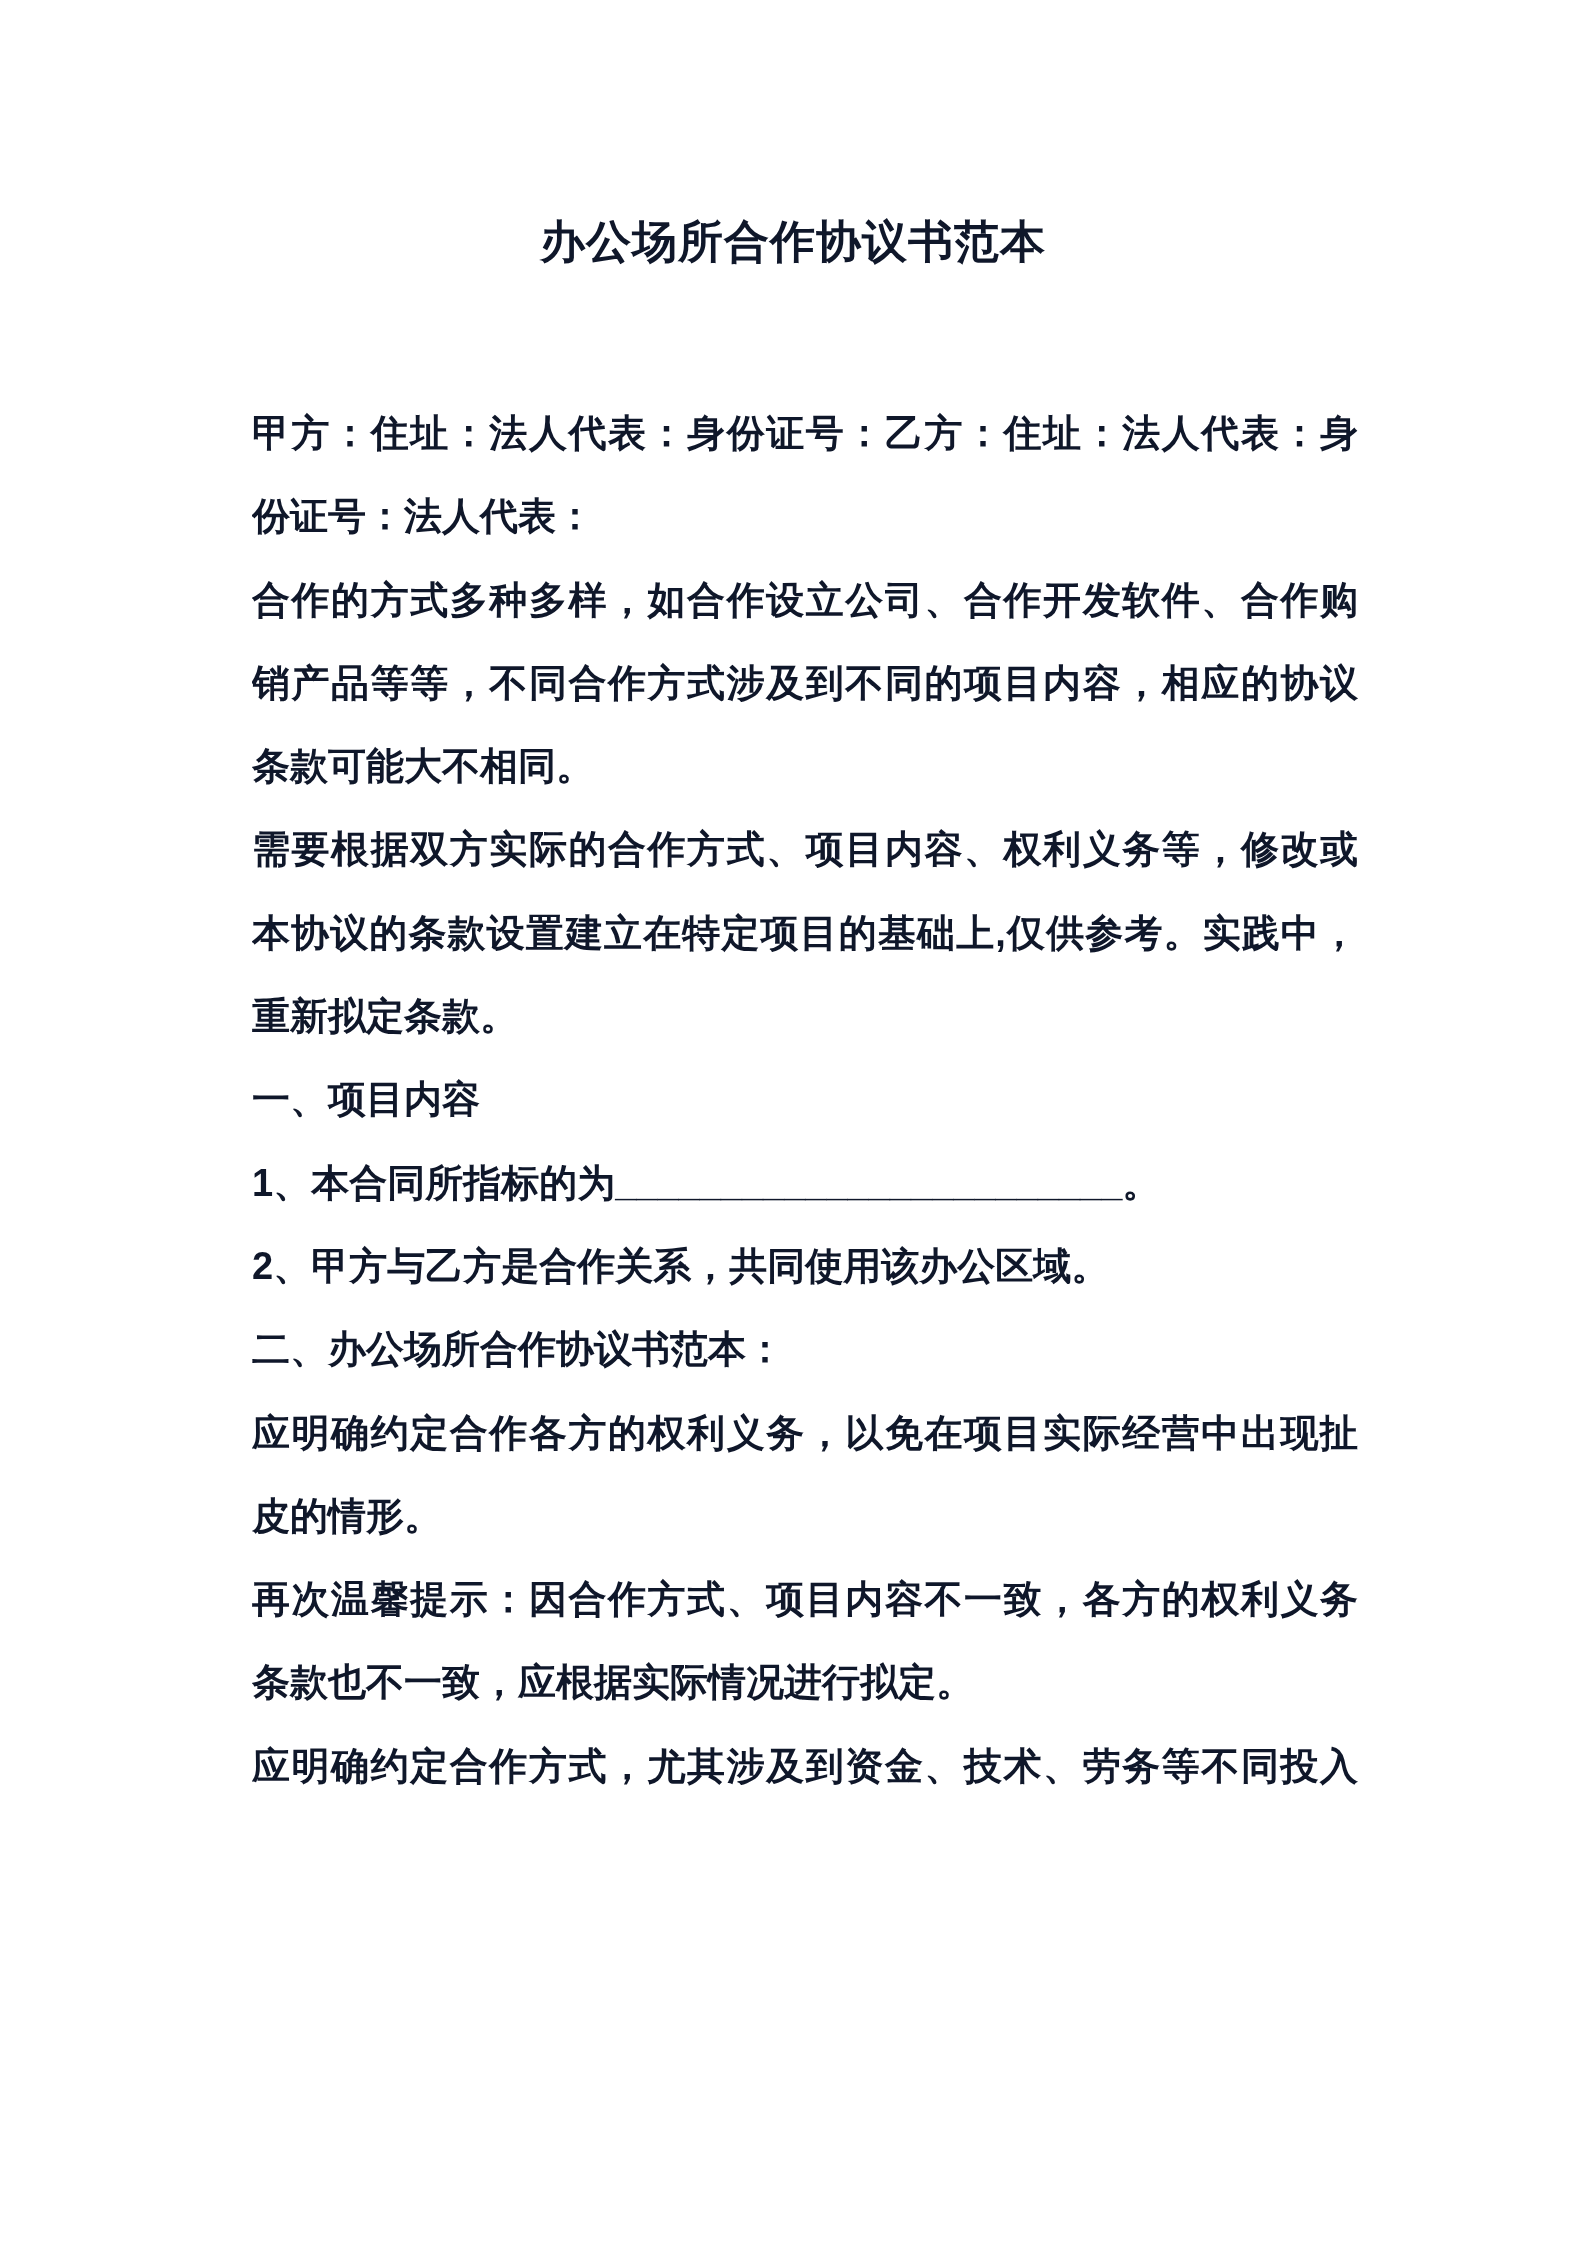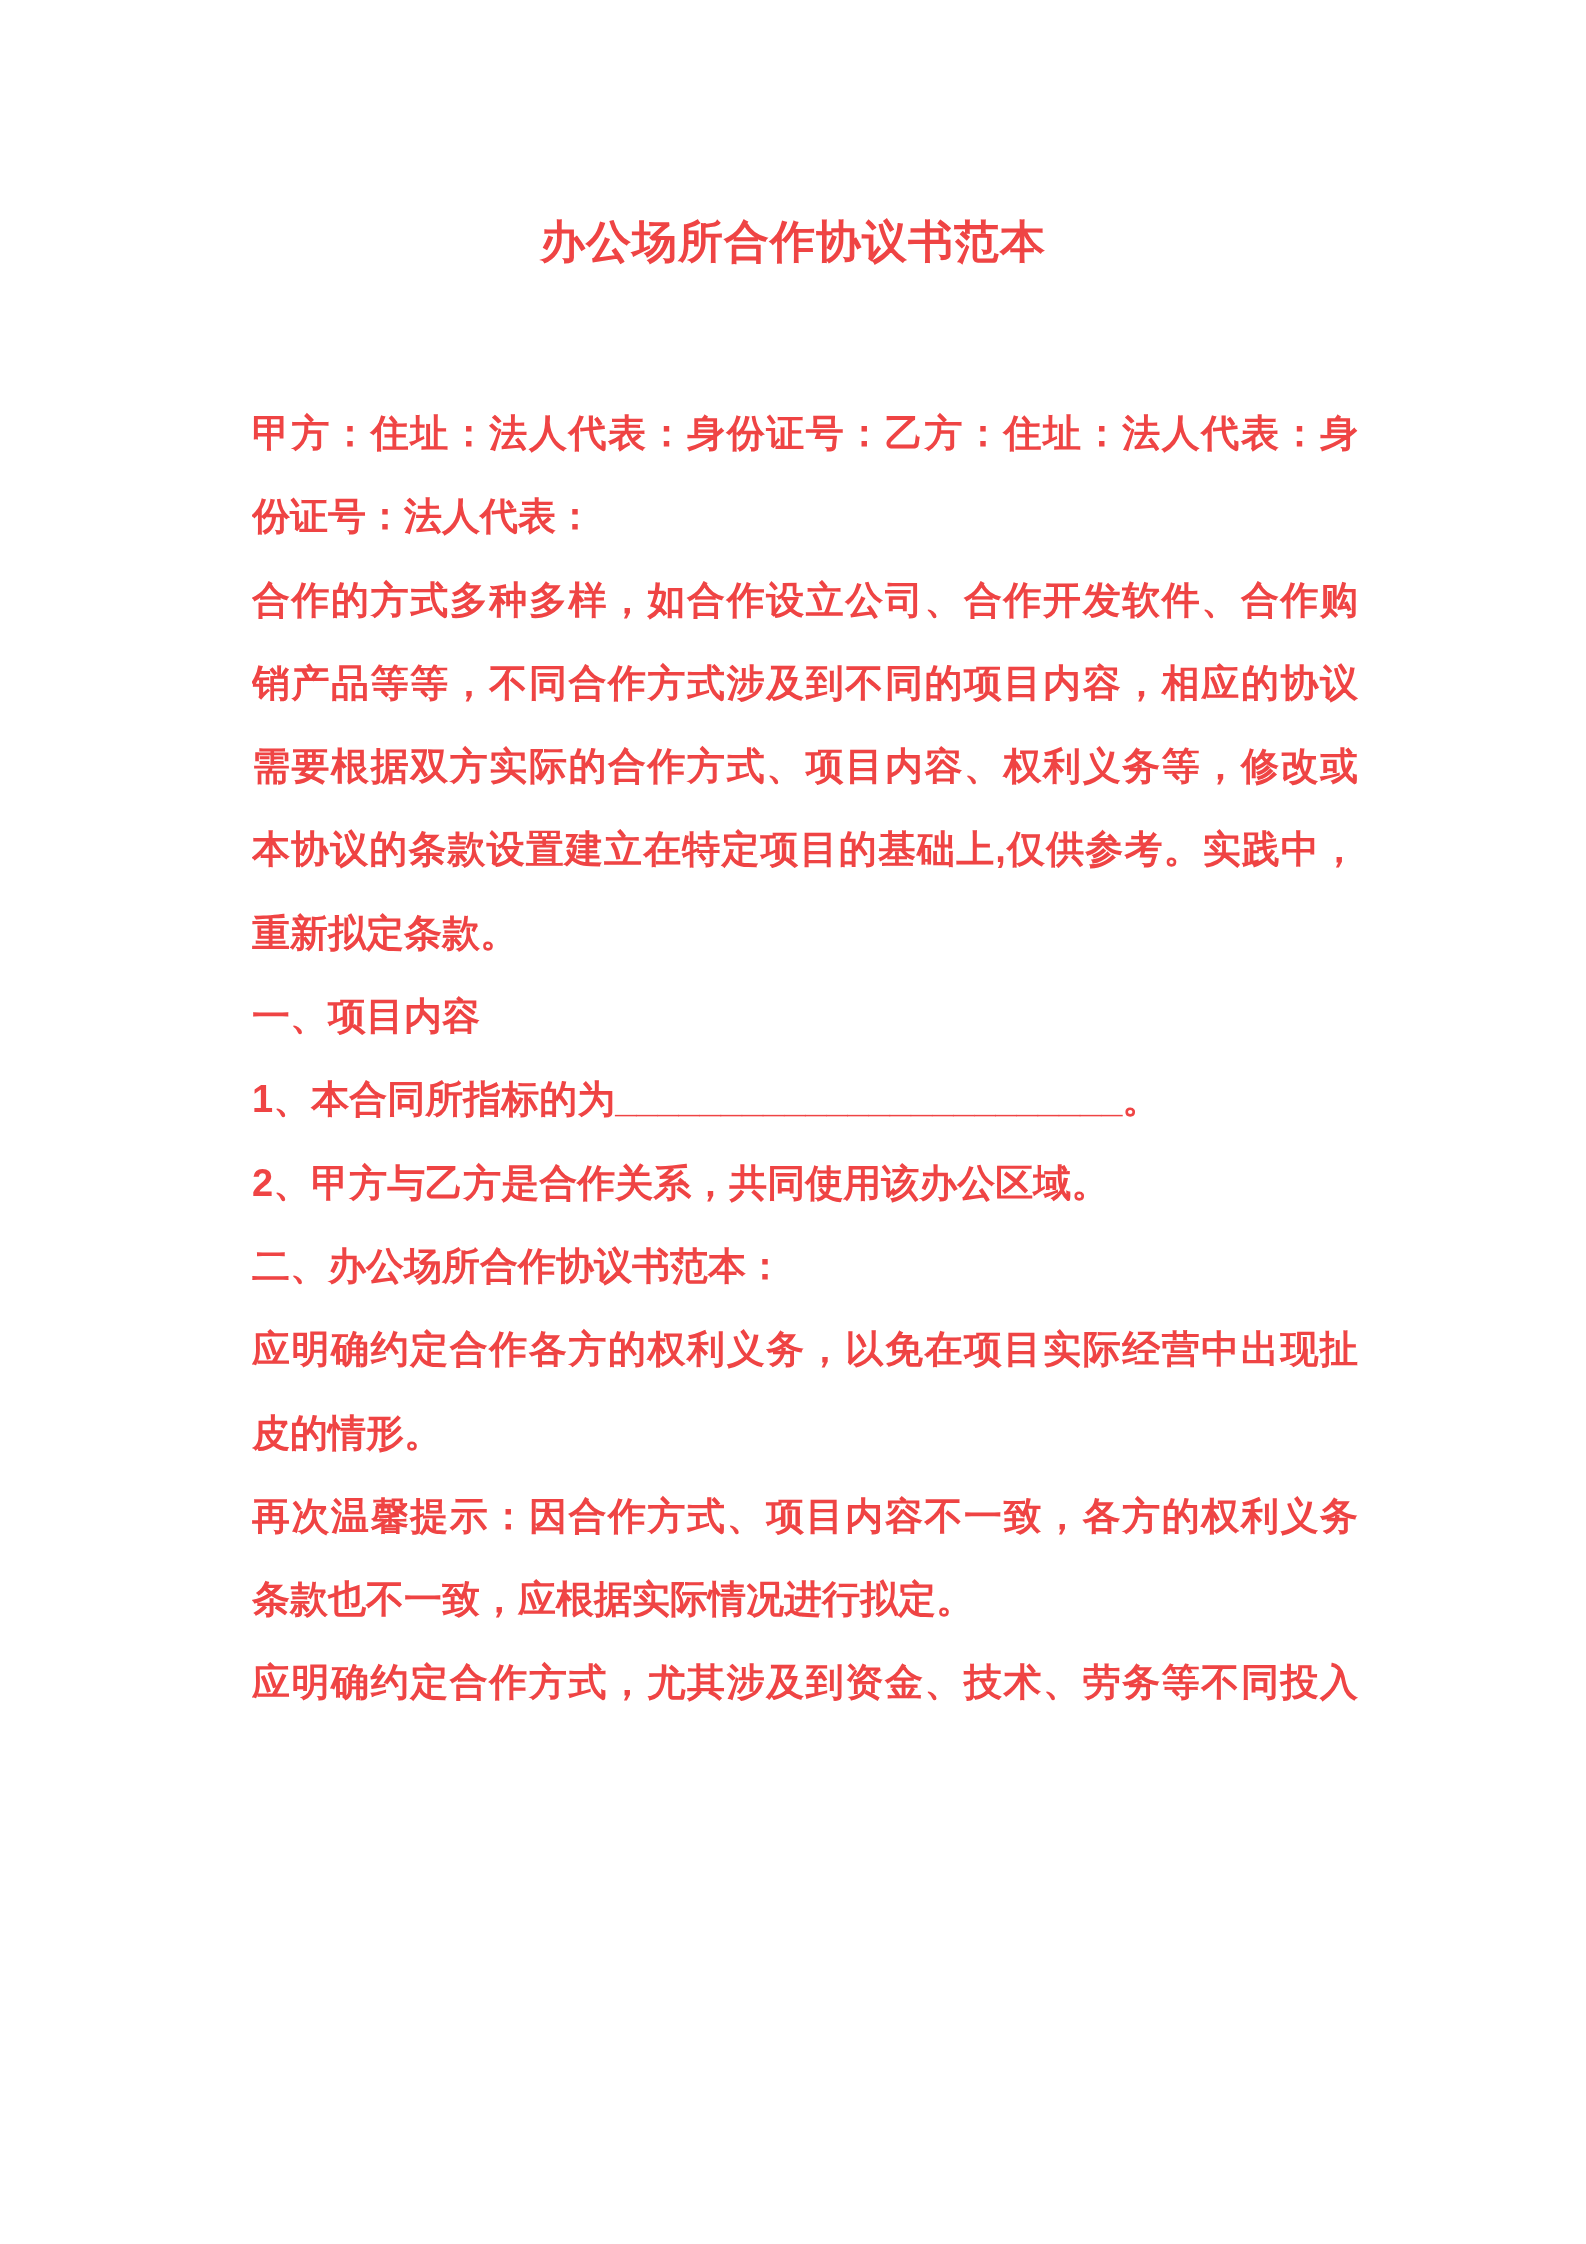--- a/index.html
+++ b/index.html
@@ -46,27 +46,28 @@
   .line.full {
     text-align: justify;
     text-align-last: justify;
     text-justify: inter-character;
     white-space: normal;
   }
 </style>
 </head>
 <body>
 
-<div class="page" style="background: rgb(255, 255, 255); color: #ef4444;">
+<div class="page" style="background: rgb(255, 255, 255); color: #0f172a;">
   <div class="doc-title">办公场所合作协议书范本</div>
   <div class="doc-body">
       <div class="line full">甲方：住址：法人代表：身份证号：乙方：住址：法人代表：身</div>
       <div class="line">份证号：法人代表：</div>
       <div class="line full">合作的方式多种多样，如合作设立公司、合作开发软件、合作购</div>
       <div class="line full">销产品等等，不同合作方式涉及到不同的项目内容，相应的协议</div>
+      <div class="line">条款可能大不相同。</div>
       <div class="line full">需要根据双方实际的合作方式、项目内容、权利义务等，修改或</div>
       <div class="line full">本协议的条款设置建立在特定项目的基础上,仅供参考。实践中，</div>
       <div class="line">重新拟定条款。</div>
       <div class="line">一、项目内容</div>
       <div class="line">1、本合同所指标的为________________________。</div>
       <div class="line">2、甲方与乙方是合作关系，共同使用该办公区域。</div>
       <div class="line">二、办公场所合作协议书范本：</div>
       <div class="line full">应明确约定合作各方的权利义务，以免在项目实际经营中出现扯</div>
       <div class="line">皮的情形。</div>
       <div class="line full">再次温馨提示：因合作方式、项目内容不一致，各方的权利义务</div>

